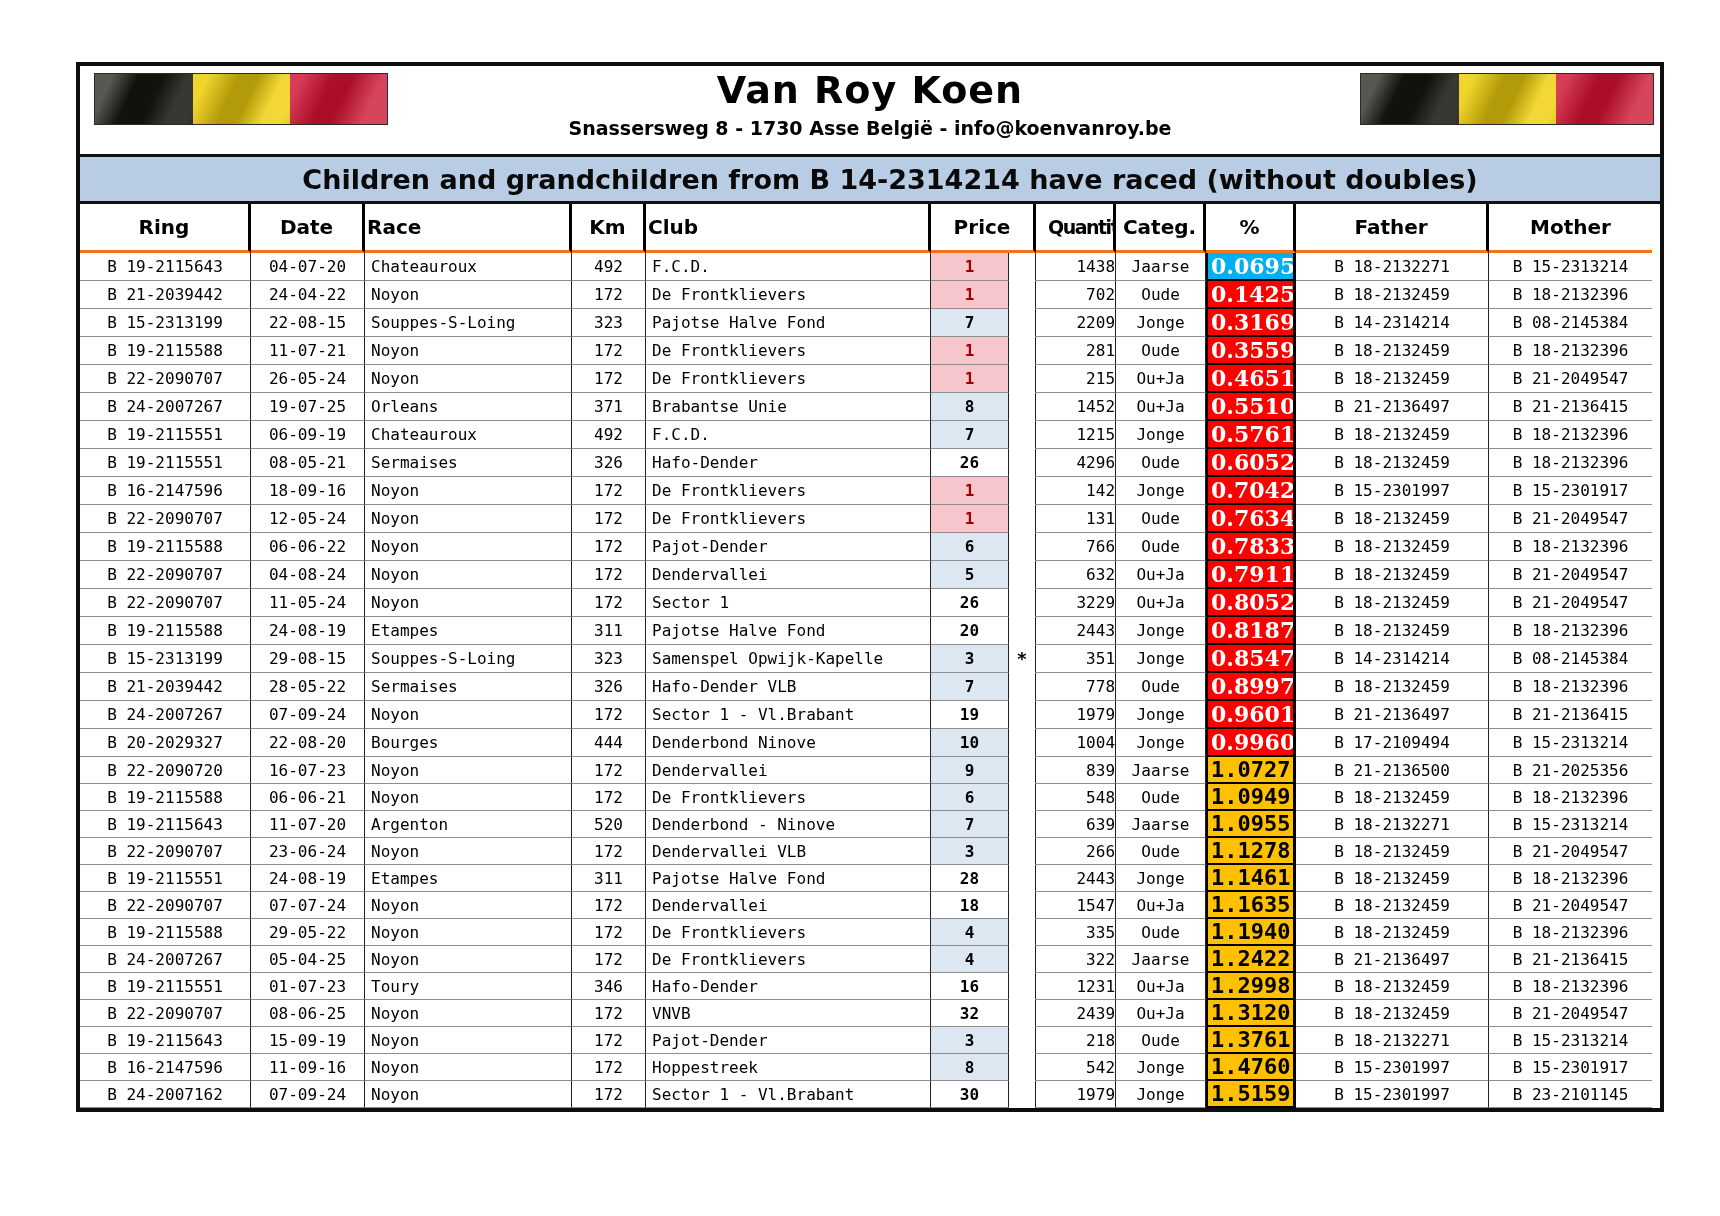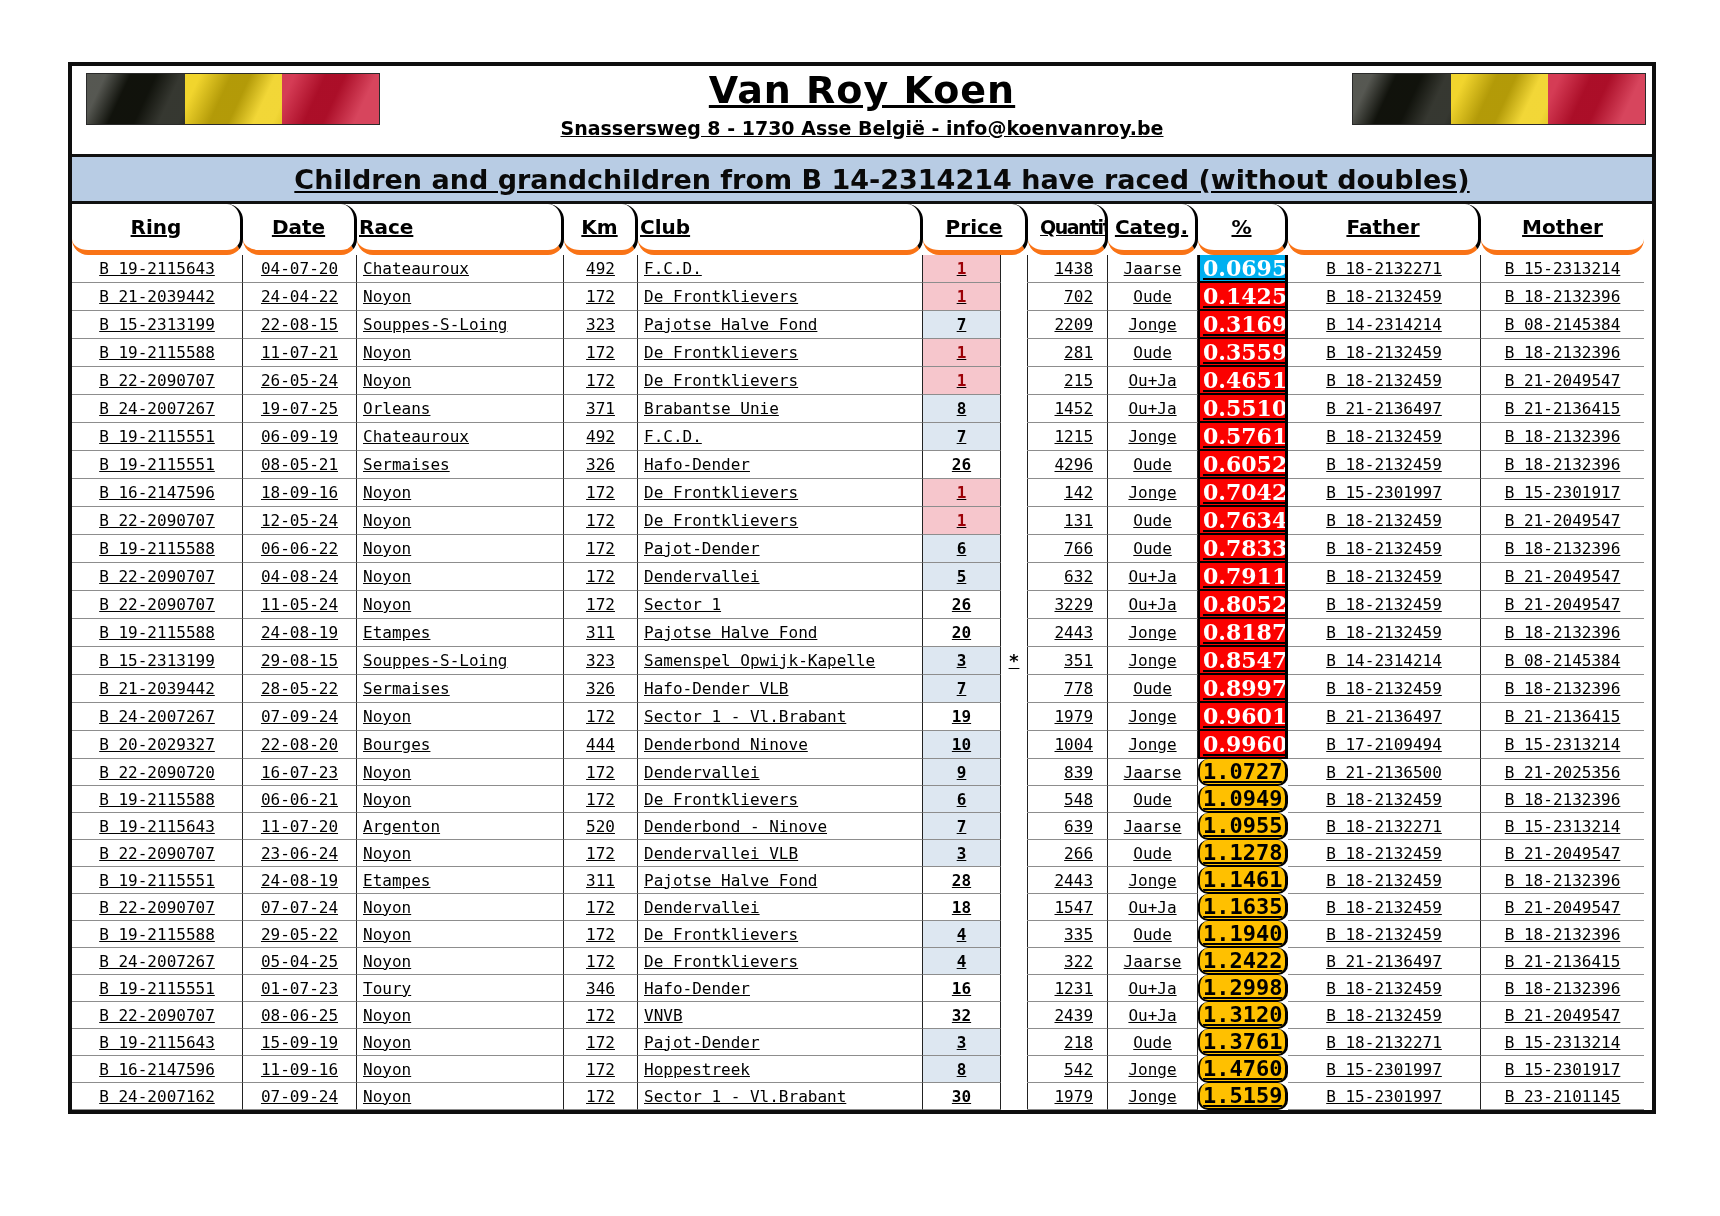--- a/index.html
+++ b/index.html
@@ -1,17 +1,17 @@
 <!DOCTYPE html>
 <html><head>
 <meta charset="utf-8">
 <style>
   html,body{margin:0;padding:0;background:#ffffff;}
   body{width:1720px;height:1216px;position:relative;font-family:"DejaVu Sans",sans-serif;}
-  .doc{position:absolute;left:68px;top:62px;width:1580px;border:4px solid #0e0e0e;background:#fff;text-decoration:underline;}
+  .doc{position:absolute;left:76px;top:62px;width:1580px;border:4px solid #0e0e0e;background:#fff;}
 
   
   .masthead{position:relative;height:88px;background:#fff;}
   .flag{position:absolute;top:7px;width:292px;height:50px;border:1px solid #2a2a2a;
     background:
       linear-gradient(115deg, rgba(255,255,255,.28) 0 6%, rgba(0,0,0,.20) 14% 22%,
         rgba(255,255,255,.14) 30% 36%, rgba(0,0,0,.25) 46% 52%,
         rgba(255,255,255,.18) 60% 66%, rgba(0,0,0,.16) 76% 82%, rgba(255,255,255,.22) 92% 100%),
       linear-gradient(90deg,#15170f 0 33.4%,#efce0b 33.4% 66.8%,#cc1130 66.8% 100%);}
   .flag.left{left:14px;}
@@ -24,41 +24,41 @@
     height:44px;display:flex;align-items:center;justify-content:center;
     font-weight:bold;font-size:27px;color:#0a0a0a;padding-left:40px;}
 
   
   table{border-collapse:separate;border-spacing:0;table-layout:fixed;width:1572px;}
   col.c-ring{width:171px}col.c-date{width:114px}col.c-race{width:207px}col.c-km{width:74px}
   col.c-club{width:285px}col.c-price{width:78px}col.c-sp{width:27px}col.c-qty{width:80px}
   col.c-categ{width:90px}col.c-pct{width:90px}col.c-father{width:193px}col.c-mother{width:163px}
 
   th{background:#fff;font-weight:bold;font-size:20px;color:#000;height:46px;
-     border-right:3px solid #000;border-bottom:5px solid #f97316;overflow:hidden;padding:0 2px;box-sizing:border-box;border-radius:16px;}
+     border-right:3px solid #000;border-bottom:3px solid #f97316;overflow:hidden;padding:0 2px;box-sizing:border-box;}
   th.l{text-align:left;}
   th.qtyh{letter-spacing:-1.5px;font-size:19px;padding:12px;}
   th.pcth{border-left:0;}
   th:last-child{border-right:0;}
 
   td{height:27px;box-sizing:border-box;font-family:"DejaVu Sans Mono",monospace;font-size:16px;color:#000;
      border-right:1px solid #222;border-bottom:1px solid #8d8d8d;text-align:center;
      white-space:nowrap;overflow:hidden;padding:0 3px;}
   td.l{text-align:left;padding-left:6px;}
-  td.r{text-align:right;padding-right:14px;}
+  td.r{text-align:right;padding-right:0;}
   td.b{font-weight:bold;}
   td.last{border-right:0;}
   td.spacer{border-bottom:1px solid rgba(0,0,0,0);font-weight:bold;font-size:18px;padding:0;}
   td.ps-pink{background:#f6c6cc;color:#9c0006;}
   td.ps-blue{background:#dde7f1;}
   td.pct{border-left:2px solid #000;border-right:3px solid #000;border-bottom:2px solid #000;
          font-weight:bold;font-size:22px;}
   td.pc-cyan{background:#00b0f0;color:#ffffff;font-family:"DejaVu Serif",serif;}
   td.pc-red{background:#fb0100;color:#ffffff;font-family:"DejaVu Serif",serif;}
-  td.pc-orange{background:#ffc000;color:#000000;border-radius:10px;}
+  td.pc-orange{background:#ffc000;color:#000000;}
 </style>
 </head>
 <body>
 
 <div class="doc">
 
   <div class="masthead">
     <div class="flag left"></div>
     <div class="flag right"></div>
     <div class="title">Van Roy Koen</div>

